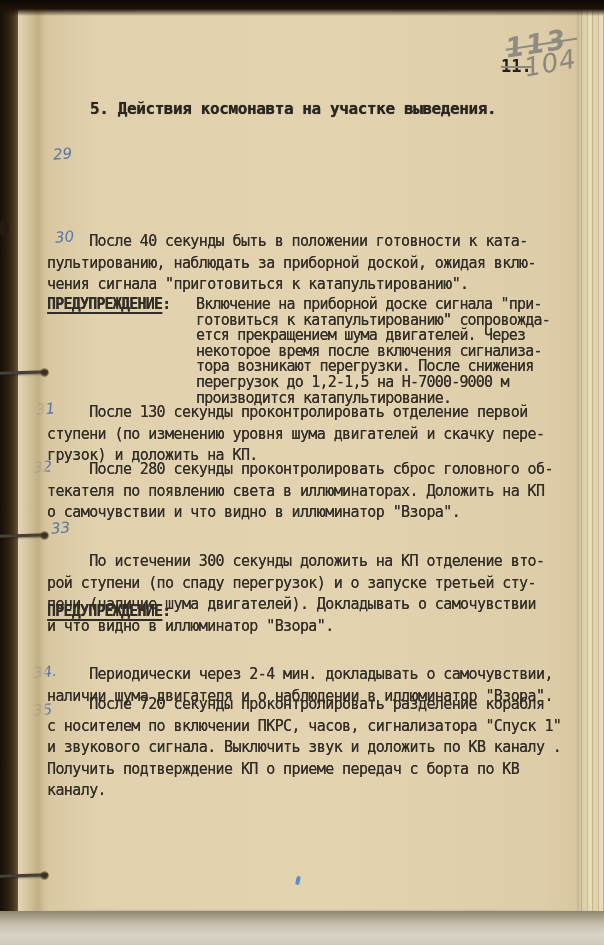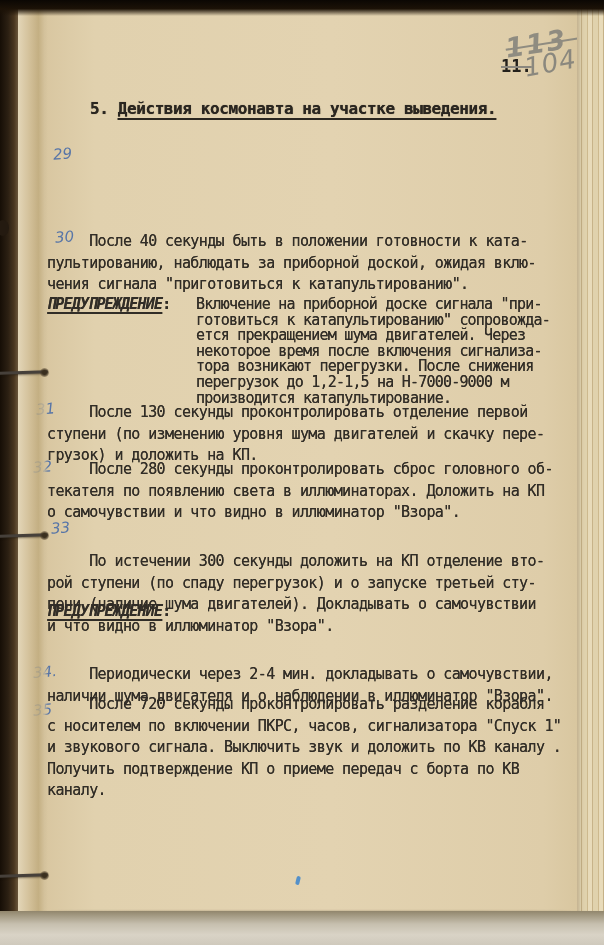--- a/index.html
+++ b/index.html
@@ -39,27 +39,27 @@
     text-decoration:line-through;text-decoration-color:#8a877e;text-decoration-thickness:2px;}
   .num-104{left:524px;top:48px;font-size:26px;transform:rotate(-11deg);letter-spacing:1px;opacity:.9;}
 
   .margin-num{position:absolute;font-family:"DejaVu Sans",sans-serif;font-style:italic;
     color:#4a6da8;font-size:15px;transform:rotate(-5deg);z-index:3;opacity:.9;}
 
   
   .ink{color:#312d27;text-shadow:0 0 0.6px rgba(45,39,30,.85);}
   .title{position:absolute;left:90px;top:99px;font-size:16px;letter-spacing:-0.4px;z-index:3;
     font-weight:bold;color:#2a2620;text-shadow:0 0 0.7px rgba(40,34,26,.9);}
-  .title .u{text-decoration:underline;text-underline-offset:4px;text-decoration-thickness:1.5px;}
+  .title .u{text-underline-offset:4px;text-decoration-thickness:1.5px;}
   .para{position:absolute;left:47px;width:532px;white-space:pre-wrap;z-index:3;
     font-size:15px;line-height:21.5px;letter-spacing:-0.6px;}
   .warn{position:absolute;left:47px;width:532px;display:flex;z-index:3;
     font-size:15px;line-height:15.6px;letter-spacing:-0.8px;}
   .warn .wlabel{flex:0 0 149px;white-space:nowrap;font-weight:bold;}
-  .warn .wlabel .u{text-decoration:underline;text-underline-offset:3px;text-decoration-thickness:1.5px;font-style:italic;}
+  .warn .wlabel .u{text-decoration:underline;text-underline-offset:3px;text-decoration-thickness:1.5px;}
   .warn .wtext{flex:1;white-space:pre-wrap;}
 </style>
 </head>
 <body>
 
 <div class="scan">
 
   <div class="top-shadow"></div>
   <div class="binding-edge"></div>
   <div class="page-curl"></div>

